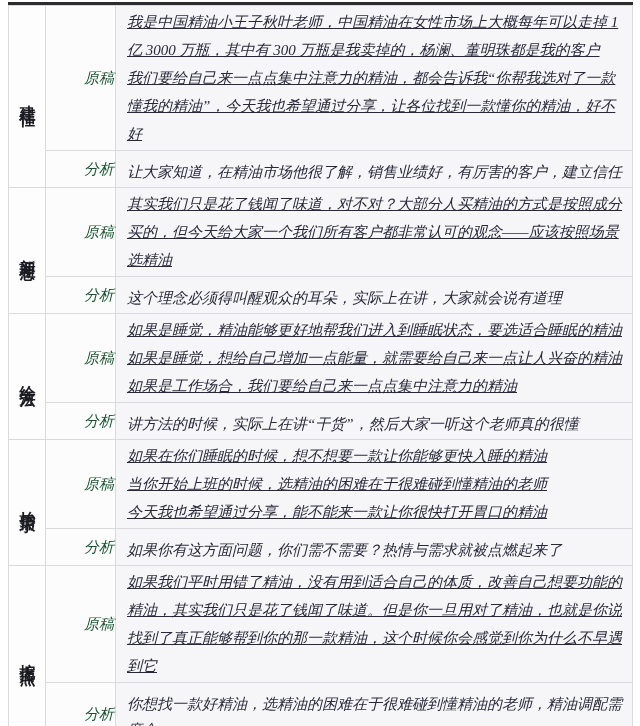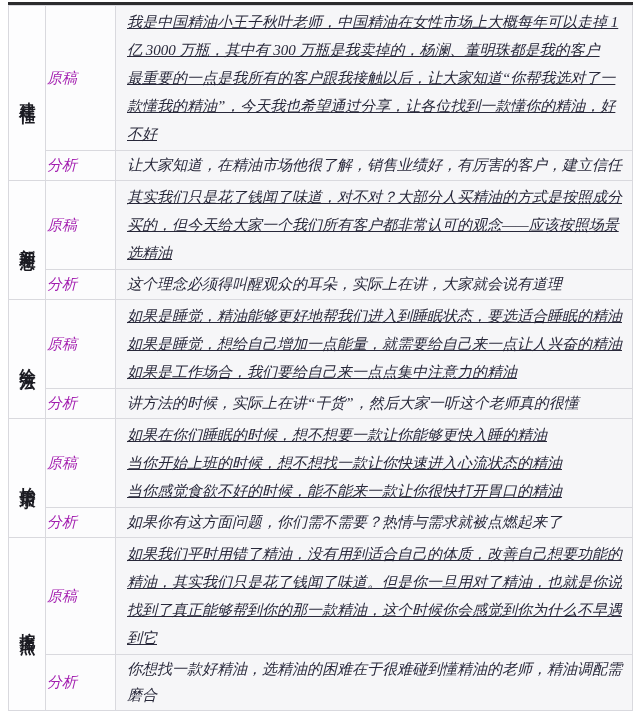--- a/index.html
+++ b/index.html
@@ -44,38 +44,38 @@
     text-orientation: upright;
     margin: 0 auto;
     font-family: "Liberation Sans", "DejaVu Sans", sans-serif;
     font-weight: bold;
     font-size: 16px;
     letter-spacing: 3px;
     color: #1b1b22;
   }
   td.lbl {
     background: #fcfcfd;
-    text-align: left;
+    text-align: right;
     vertical-align: middle;
     font-size: 15px;
     font-style: italic;
-    color: #a21caf;
+    color: #14532d;
   }
   td.content {
     background: #f6f6f8;
     padding: 2px 10px 2px 11px;
     font-size: 15px;
     font-style: italic;
     line-height: 28px;
     color: #28283a;
     vertical-align: middle;
   }
   tr.ana td.content {
     line-height: 26px;
-    padding-top: 1px;
+    padding-top: 8px;
     padding-bottom: 2px;
     height: 26px;
   }
   tr.ana td.lbl { height: 26px; }
   .para { margin: 0; text-decoration: underline; }
 </style>
 </head>
 <body>
 
 <div class="page">
@@ -89,21 +89,21 @@
       </colgroup>
     <tbody>
 
       <tr class="orig">
         <td class="cat" rowspan="2">
           <div class="vert">建信任</div>
         </td>
         <td class="lbl">原稿</td>
         <td class="content">
           <div class="para">我是中国精油小王子秋叶老师，中国精油在女性市场上大概每年可以走掉 1 亿 3000 万瓶，其中有 300 万瓶是我卖掉的，杨澜、董明珠都是我的客户</div>
-          <div class="para">最重要的一点是我所有的客户跟我接触以后，让大家知道“你帮我选对了一款懂我的精油”，今天我也希望通过分享，让各位找到一款懂你的精油，好不好</div>
+          <div class="para">我们要给自己来一点点集中注意力的精油，都会告诉我“你帮我选对了一款懂我的精油”，今天我也希望通过分享，让各位找到一款懂你的精油，好不好</div>
         </td>
       </tr>
       <tr class="ana">
         <td class="lbl">分析</td>
         <td class="content">让大家知道，在精油市场他很了解，销售业绩好，有厉害的客户，建立信任</td>
       </tr>
 
       <tr class="orig">
         <td class="cat" rowspan="2">
           <div class="vert">新理念</div>
@@ -134,22 +134,22 @@
         <td class="content">讲方法的时候，实际上在讲“干货”，然后大家一听这个老师真的很懂</td>
       </tr>
 
       <tr class="orig">
         <td class="cat" rowspan="2">
           <div class="vert">抬需求</div>
         </td>
         <td class="lbl">原稿</td>
         <td class="content">
           <div class="para">如果在你们睡眠的时候，想不想要一款让你能够更快入睡的精油</div>
-          <div class="para">当你开始上班的时候，想不想找一款让你快速进入心流状态的精油</div>
-          <div class="para">当你感觉食欲不好的时候，能不能来一款让你很快打开胃口的精油</div>
+          <div class="para">当你开始上班的时候，选精油的困难在于很难碰到懂精油的老师</div>
+          <div class="para">今天我也希望通过分享，能不能来一款让你很快打开胃口的精油</div>
         </td>
       </tr>
       <tr class="ana">
         <td class="lbl">分析</td>
         <td class="content">如果你有这方面问题，你们需不需要？热情与需求就被点燃起来了</td>
       </tr>
 
       <tr class="orig">
         <td class="cat" rowspan="2">
           <div class="vert">挖痛点</div>

